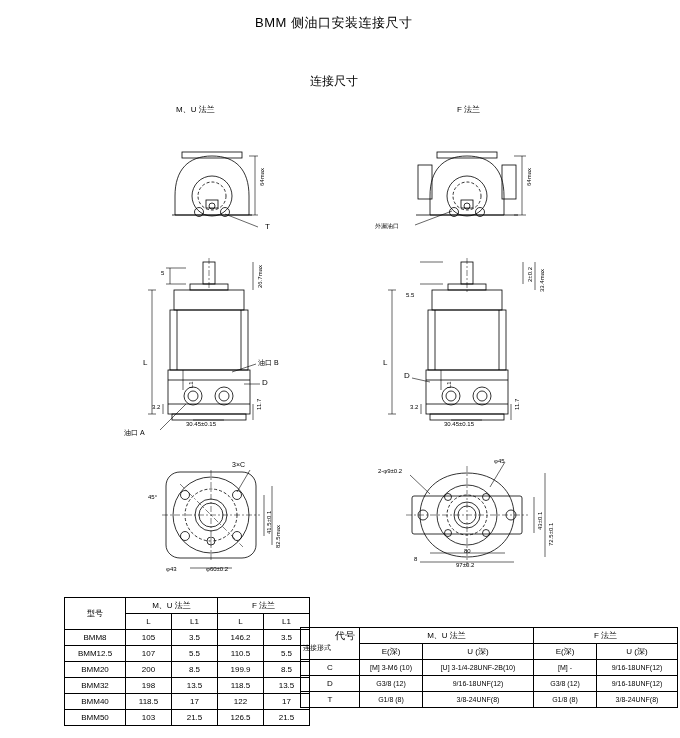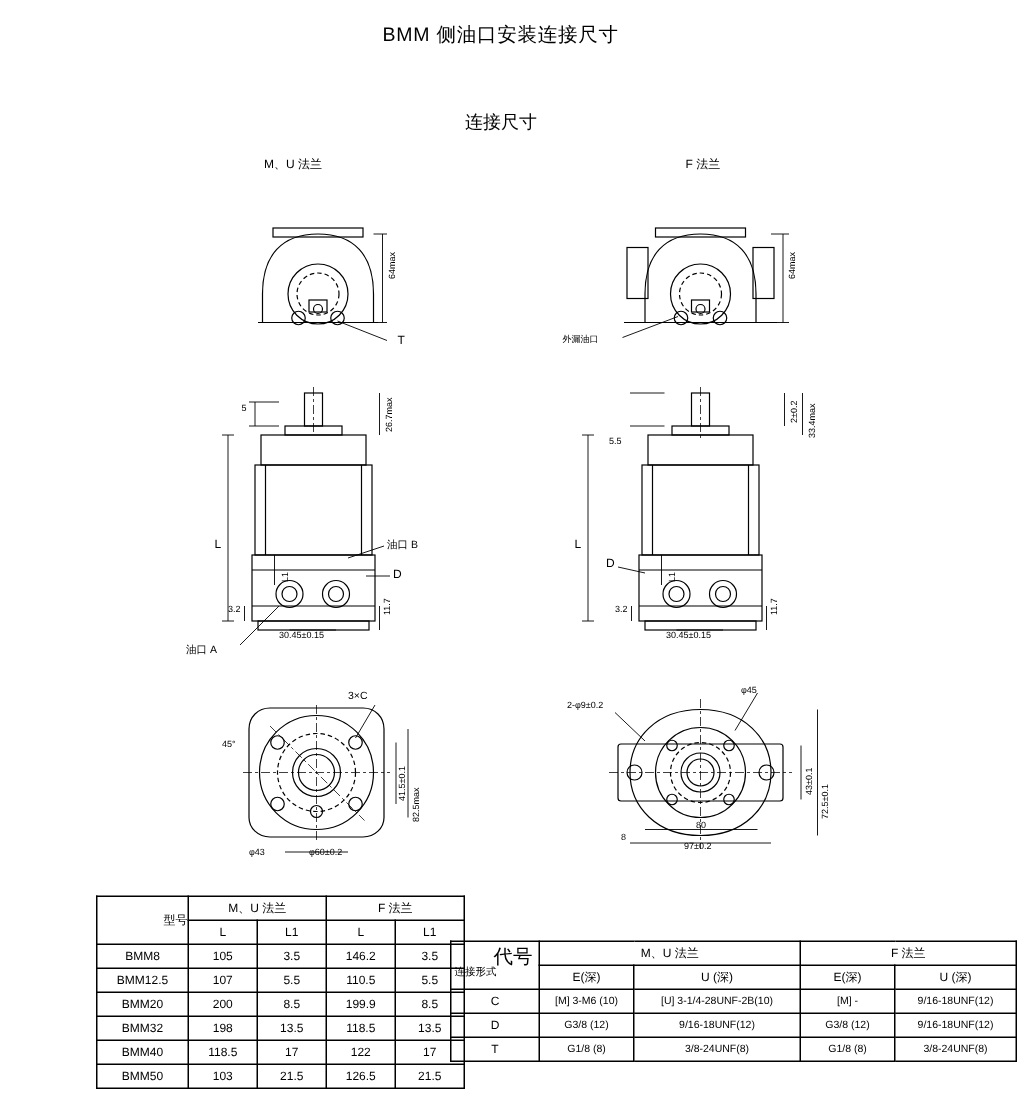--- a/index.html
+++ b/index.html
@@ -228,21 +228,21 @@
 <div class="t lbl6" style="left:464px;top:548px;">80</div>
 <div class="t lbl6" style="left:414px;top:556px;">8</div>
 <div class="t lbl6" style="left:456px;top:562px;">97±0.2</div>
 <div class="t lbl6" style="left:537px;top:530px;transform:rotate(-90deg);transform-origin:left top;">43±0.1</div>
 <div class="t lbl6" style="left:548px;top:546px;transform:rotate(-90deg);transform-origin:left top;">72.5±0.1</div>
 
 <div class="abs" style="left:64px;top:597px;">
   <table class="tbl1">
     <tbody>
         <tr>
-      <td rowspan="2" style="width:60px;text-align:right;">型号</td>
+      <td rowspan="2" style="width:60px;">型号</td>
       <td colspan="2" style="width:90px;">M、U 法兰</td>
       <td colspan="2" style="width:90px;">F 法兰</td>
     </tr>
     <tr>
       <td style="width:45px;">L</td>
       <td style="width:45px;">L1</td>
       <td style="width:45px;">L</td>
       <td style="width:45px;">L1</td>
     </tr>
     <tr>
@@ -289,21 +289,21 @@
     </tr>
   </tbody>
     </table>
 </div>
 
 <div class="abs" style="left:300px;top:627px;">
   <table class="tbl2">
     <tbody>
         <tr>
       <td rowspan="2" style="width:58px;position:relative;">
-        <div style="position:absolute;right:4px;top:1px;font-size:13px;">代号</div>
+        <div style="position:absolute;right:4px;top:1px;font-size:10px;">代号</div>
         <div style="position:absolute;left:2px;top:15px;font-size:7px;">连接形式</div>
       </td>
       <td colspan="2" style="width:172px;">M、U 法兰</td>
       <td colspan="2" style="width:142px;">F 法兰</td>
     </tr>
     <tr>
       <td style="width:62px;">E(深)</td>
       <td style="width:110px;">U (深)</td>
       <td style="width:62px;">E(深)</td>
       <td style="width:80px;">U (深)</td>

